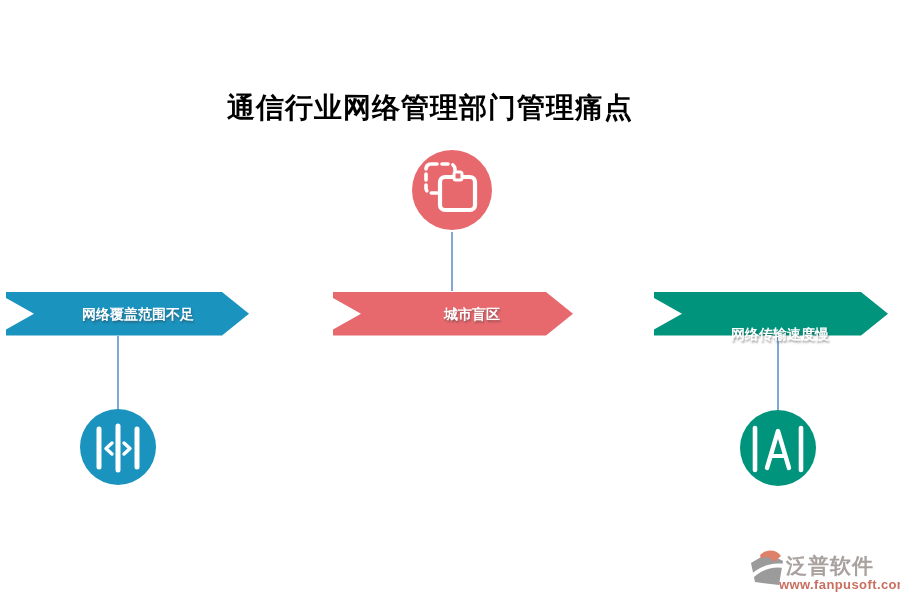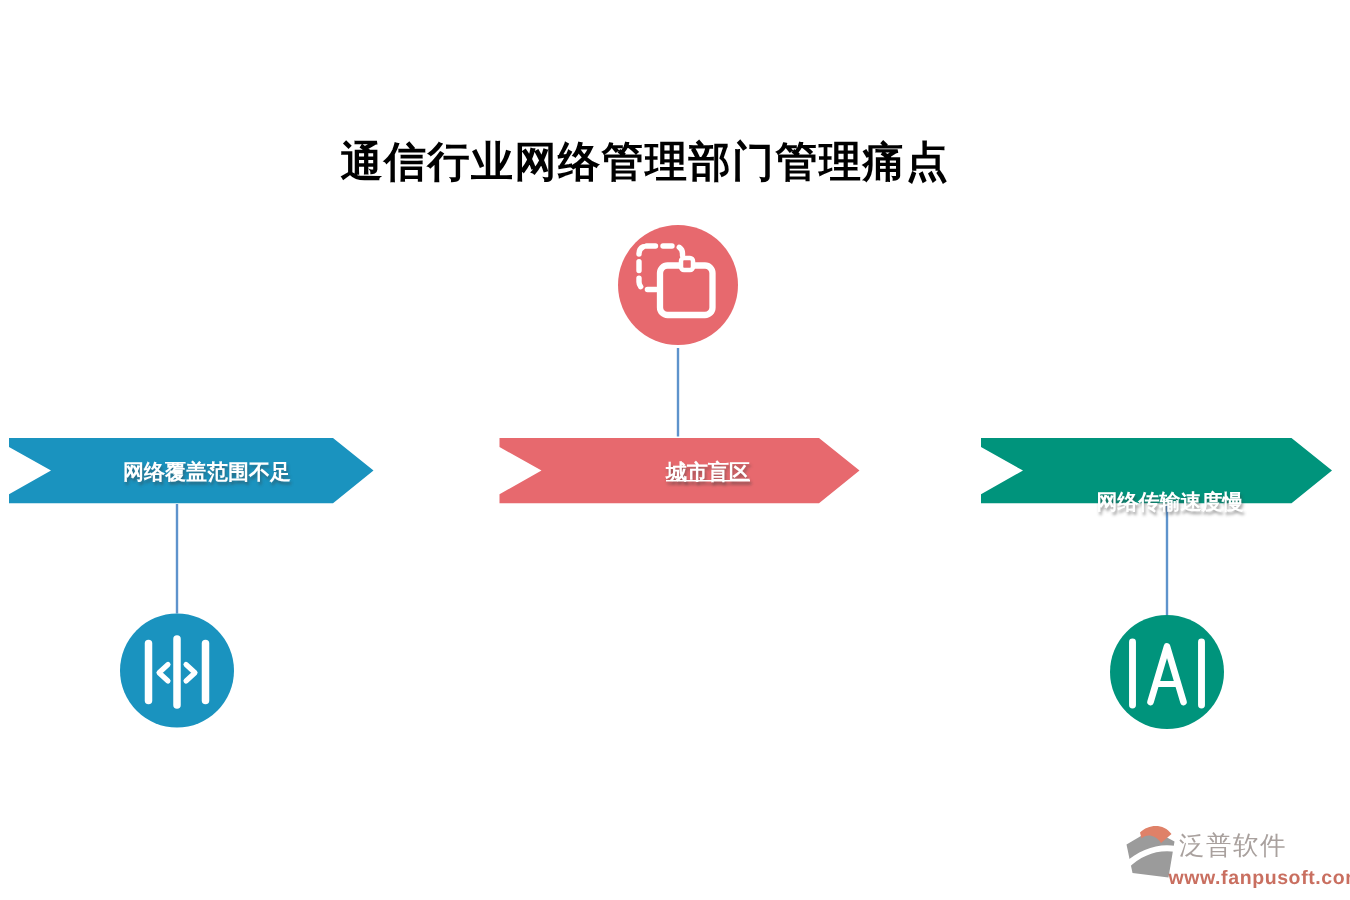--- a/index.html
+++ b/index.html
@@ -12,24 +12,24 @@
     text-align:center;font-size:28px;font-weight:bold;color:#000000;
     letter-spacing:1px;white-space:nowrap;margin-top:20px;
   }
   .svg-layer{position:absolute;left:0;top:0;}
   .banner-label{
     position:absolute;top:301px;width:200px;height:26px;line-height:26px;
     text-align:center;font-size:14px;font-weight:bold;color:#ffffff;
     text-shadow:1px 2px 2px rgba(60,60,60,0.45);white-space:nowrap;
   }
   .banner-label.b1{left:38px;}
-  .banner-label.b2{left:372px;text-decoration:underline;}
+  .banner-label.b2{left:372px;}
   .banner-label.b3{left:680px;margin-top:20px;}
   .wm-brand{
-    position:absolute;left:786px;top:552px;font-size:17px;font-weight:normal;
+    position:absolute;left:786px;top:552px;font-size:21px;font-weight:bold;
     color:#a9a19e;letter-spacing:1px;white-space:nowrap;
   }
   .wm-url{
     position:absolute;left:779px;top:577px;font-size:13px;font-weight:bold;
     color:#c96f60;letter-spacing:0.4px;white-space:nowrap;
   }
 </style>
 </head>
 <body>
 

